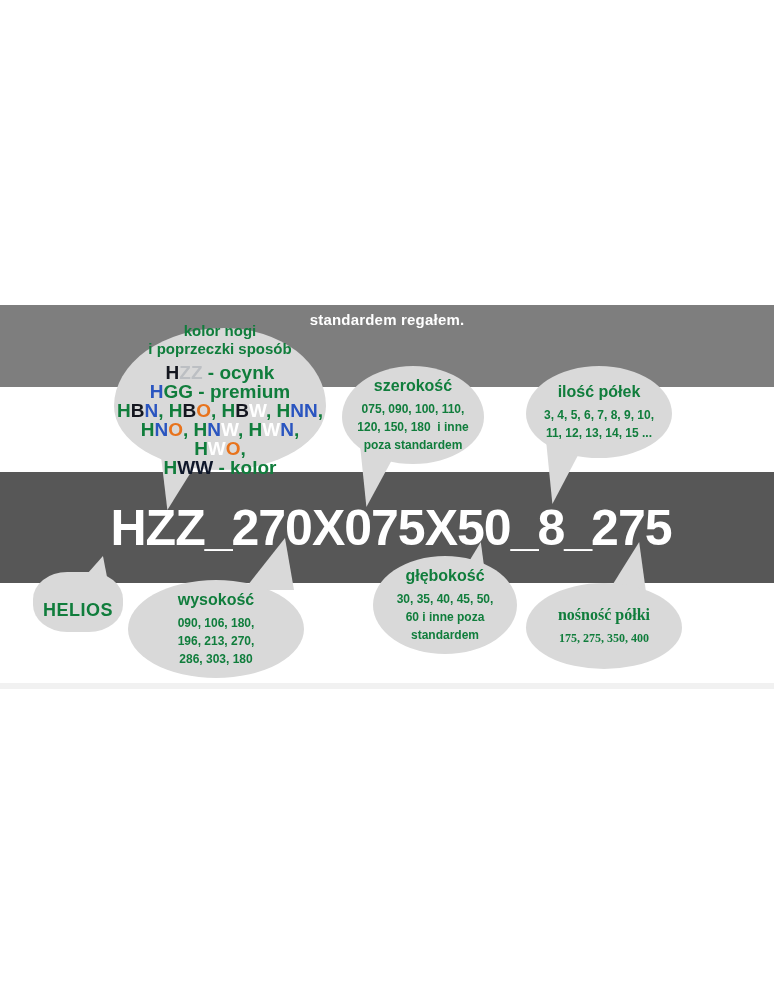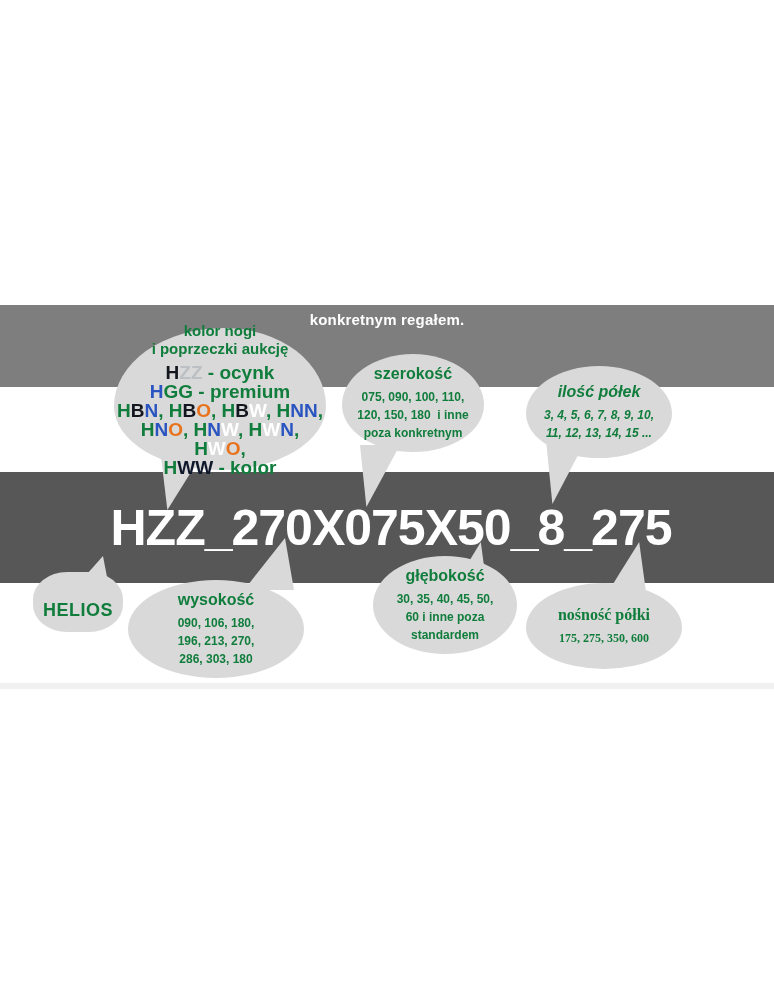--- a/index.html
+++ b/index.html
@@ -35,22 +35,22 @@
     display:flex;flex-direction:column;align-items:center;justify-content:center;
     text-align:center;color:#107d3c;font-weight:bold;
   }
   .btitle{color:#107d3c;font-weight:bold;}
   .body-lines .line{white-space:pre;}
 
   .bubble.kolor{left:114px;top:328px;width:212px;height:142px;border-radius:52% 48% 50% 50%/55% 55% 45% 45%;}
   .bubble.kolor .btitle{font-size:15px;line-height:18px;margin-bottom:5px;}
   .bubble.kolor .codes{font-size:19px;line-height:19px;}
 
-  .bubble.szer{left:342px;top:354px;width:142px;height:98px;border-radius:50%/52% 52% 48% 48%;}
-  .bubble.ilosc{left:526px;top:366px;width:146px;height:92px;border-radius:50%/52% 52% 48% 48%;font-style:italic;}
+  .bubble.szer{left:342px;top:366px;width:142px;height:98px;border-radius:50%/52% 52% 48% 48%;}
+  .bubble.ilosc{left:526px;top:366px;width:146px;height:92px;border-radius:50%/52% 52% 48% 48%;}
   .bubble.wys{left:128px;top:580px;width:176px;height:98px;border-radius:50%/50%;}
   .bubble.gleb{left:373px;top:556px;width:144px;height:98px;border-radius:50%/50%;}
   .bubble.nosn{left:526px;top:583px;width:156px;height:86px;border-radius:50%/52% 52% 48% 48%;font-family:Liberation Serif, serif;}
   .bubble.helios{left:33px;top:572px;width:90px;height:60px;border-radius:38%/45%;}
   .bubble.helios .btitle{font-size:18px;letter-spacing:.5px;margin-top:16px;}
 
   .bubble .btitle.t16{font-size:16px;line-height:19px;margin-bottom:5px;}
   .bubble .body-lines{font-size:12px;line-height:18px;}
 
   
@@ -68,53 +68,53 @@
 </head>
 <body>
 
 <div class="page">
 
   <div class="band mid"></div>
   <div class="band dark"></div>
   <div class="strip"></div>
 
   <div class="header-wrap">
-    <div class="header-line">konkretnym regałem.</div>
+    <div class="header-line">standardem regałem.</div>
   </div>
 
   <div class="tail down t-kolor"></div>
   <div class="tail down t-szer"></div>
   <div class="tail down t-ilosc"></div>
   <div class="tail up t-helios"></div>
   <div class="tail up t-wys"></div>
   <div class="tail up t-gleb"></div>
   <div class="tail up t-nosn"></div>
 
   <div class="symbol">HZZ_270X075X50_8_275</div>
 
   <div class="bubble kolor">
     <div class="btitle">
       <div>kolor nogi</div>
-      <div>i poprzeczki aukcję</div>
+      <div>i poprzeczki sposób</div>
     </div>
     <div class="codes">
         <div class="line"><span style="color: rgb(20, 22, 31);">H</span><span style="color: rgb(188, 191, 195);">ZZ</span><span style="color: rgb(16, 125, 60);"> - ocynk</span></div>
         <div class="line"><span style="color: rgb(42, 85, 192);">H</span><span style="color: rgb(16, 125, 60);">GG</span><span style="color: rgb(16, 125, 60);"> - premium</span></div>
         <div class="line"><span style="color: rgb(16, 125, 60);">H</span><span style="color: rgb(20, 22, 31);">B</span><span style="color: rgb(42, 85, 192);">N</span><span style="color: rgb(16, 125, 60);">, </span><span style="color: rgb(16, 125, 60);">H</span><span style="color: rgb(20, 22, 31);">B</span><span style="color: rgb(232, 115, 28);">O</span><span style="color: rgb(16, 125, 60);">, </span><span style="color: rgb(16, 125, 60);">H</span><span style="color: rgb(20, 22, 31);">B</span><span style="color: rgb(255, 255, 255);">W</span><span style="color: rgb(16, 125, 60);">, </span><span style="color: rgb(16, 125, 60);">H</span><span style="color: rgb(42, 85, 192);">NN</span><span style="color: rgb(16, 125, 60);">,</span></div>
         <div class="line"><span style="color: rgb(16, 125, 60);">H</span><span style="color: rgb(42, 85, 192);">N</span><span style="color: rgb(232, 115, 28);">O</span><span style="color: rgb(16, 125, 60);">, </span><span style="color: rgb(16, 125, 60);">H</span><span style="color: rgb(42, 85, 192);">N</span><span style="color: rgb(255, 255, 255);">W</span><span style="color: rgb(16, 125, 60);">, </span><span style="color: rgb(16, 125, 60);">H</span><span style="color: rgb(255, 255, 255);">W</span><span style="color: rgb(42, 85, 192);">N</span><span style="color: rgb(16, 125, 60);">, </span><span style="color: rgb(16, 125, 60);">H</span><span style="color: rgb(255, 255, 255);">W</span><span style="color: rgb(232, 115, 28);">O</span><span style="color: rgb(16, 125, 60);">,</span></div>
         <div class="line"><span style="color: rgb(16, 125, 60);">H</span><span style="color: #0f172a;">WW</span><span style="color: rgb(16, 125, 60);"> - kolor</span></div>
       </div>
   </div>
 
   <div class="bubble szer">
     <div class="btitle t16">szerokość</div>
     <div class="body-lines">
         <div class="line">075, 090, 100, 110,</div>
         <div class="line">120, 150, 180  i inne</div>
-        <div class="line">poza konkretnym</div>
+        <div class="line">poza standardem</div>
       </div>
   </div>
 
   <div class="bubble ilosc">
     <div class="btitle t16">ilość półek</div>
     <div class="body-lines">
         <div class="line">3, 4, 5, 6, 7, 8, 9, 10,</div>
         <div class="line">11, 12, 13, 14, 15 ...</div>
       </div>
   </div>
@@ -137,17 +137,17 @@
     <div class="body-lines">
         <div class="line">30, 35, 40, 45, 50,</div>
         <div class="line">60 i inne poza</div>
         <div class="line">standardem</div>
       </div>
   </div>
 
   <div class="bubble nosn">
     <div class="btitle t16">nośność półki</div>
     <div class="body-lines">
-        <div class="line">175, 275, 350, 600</div>
+        <div class="line">175, 275, 350, 400</div>
       </div>
   </div>
 
 </div>
 
 </body></html>

